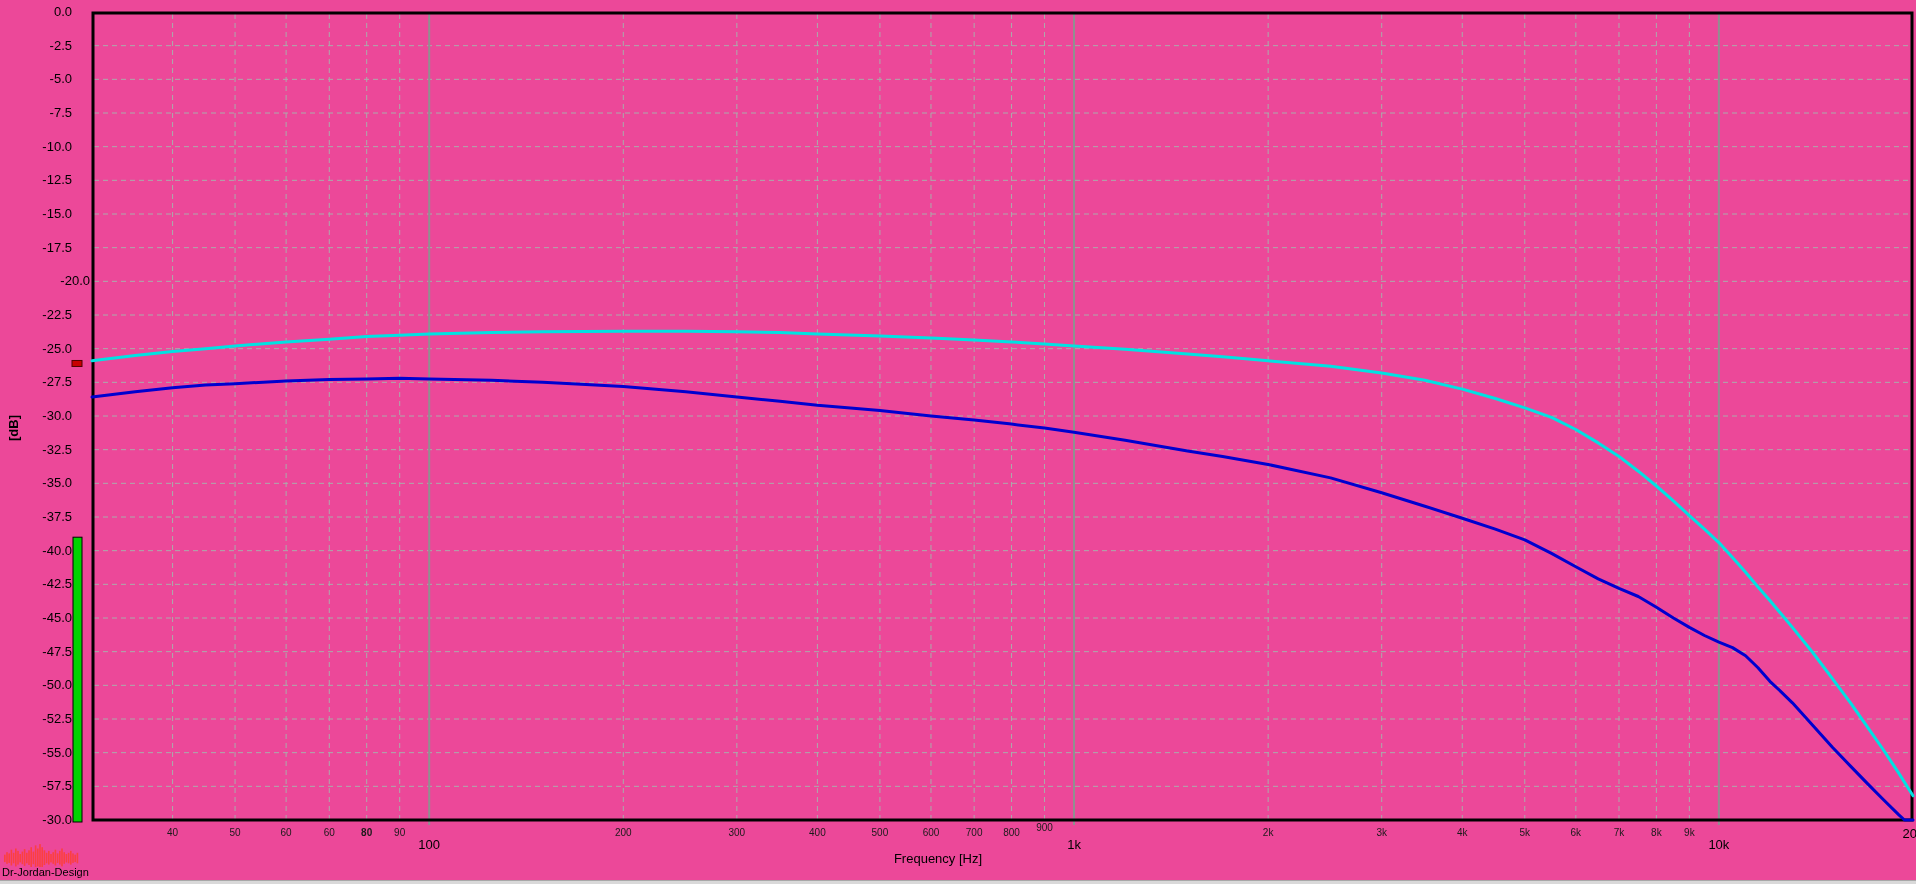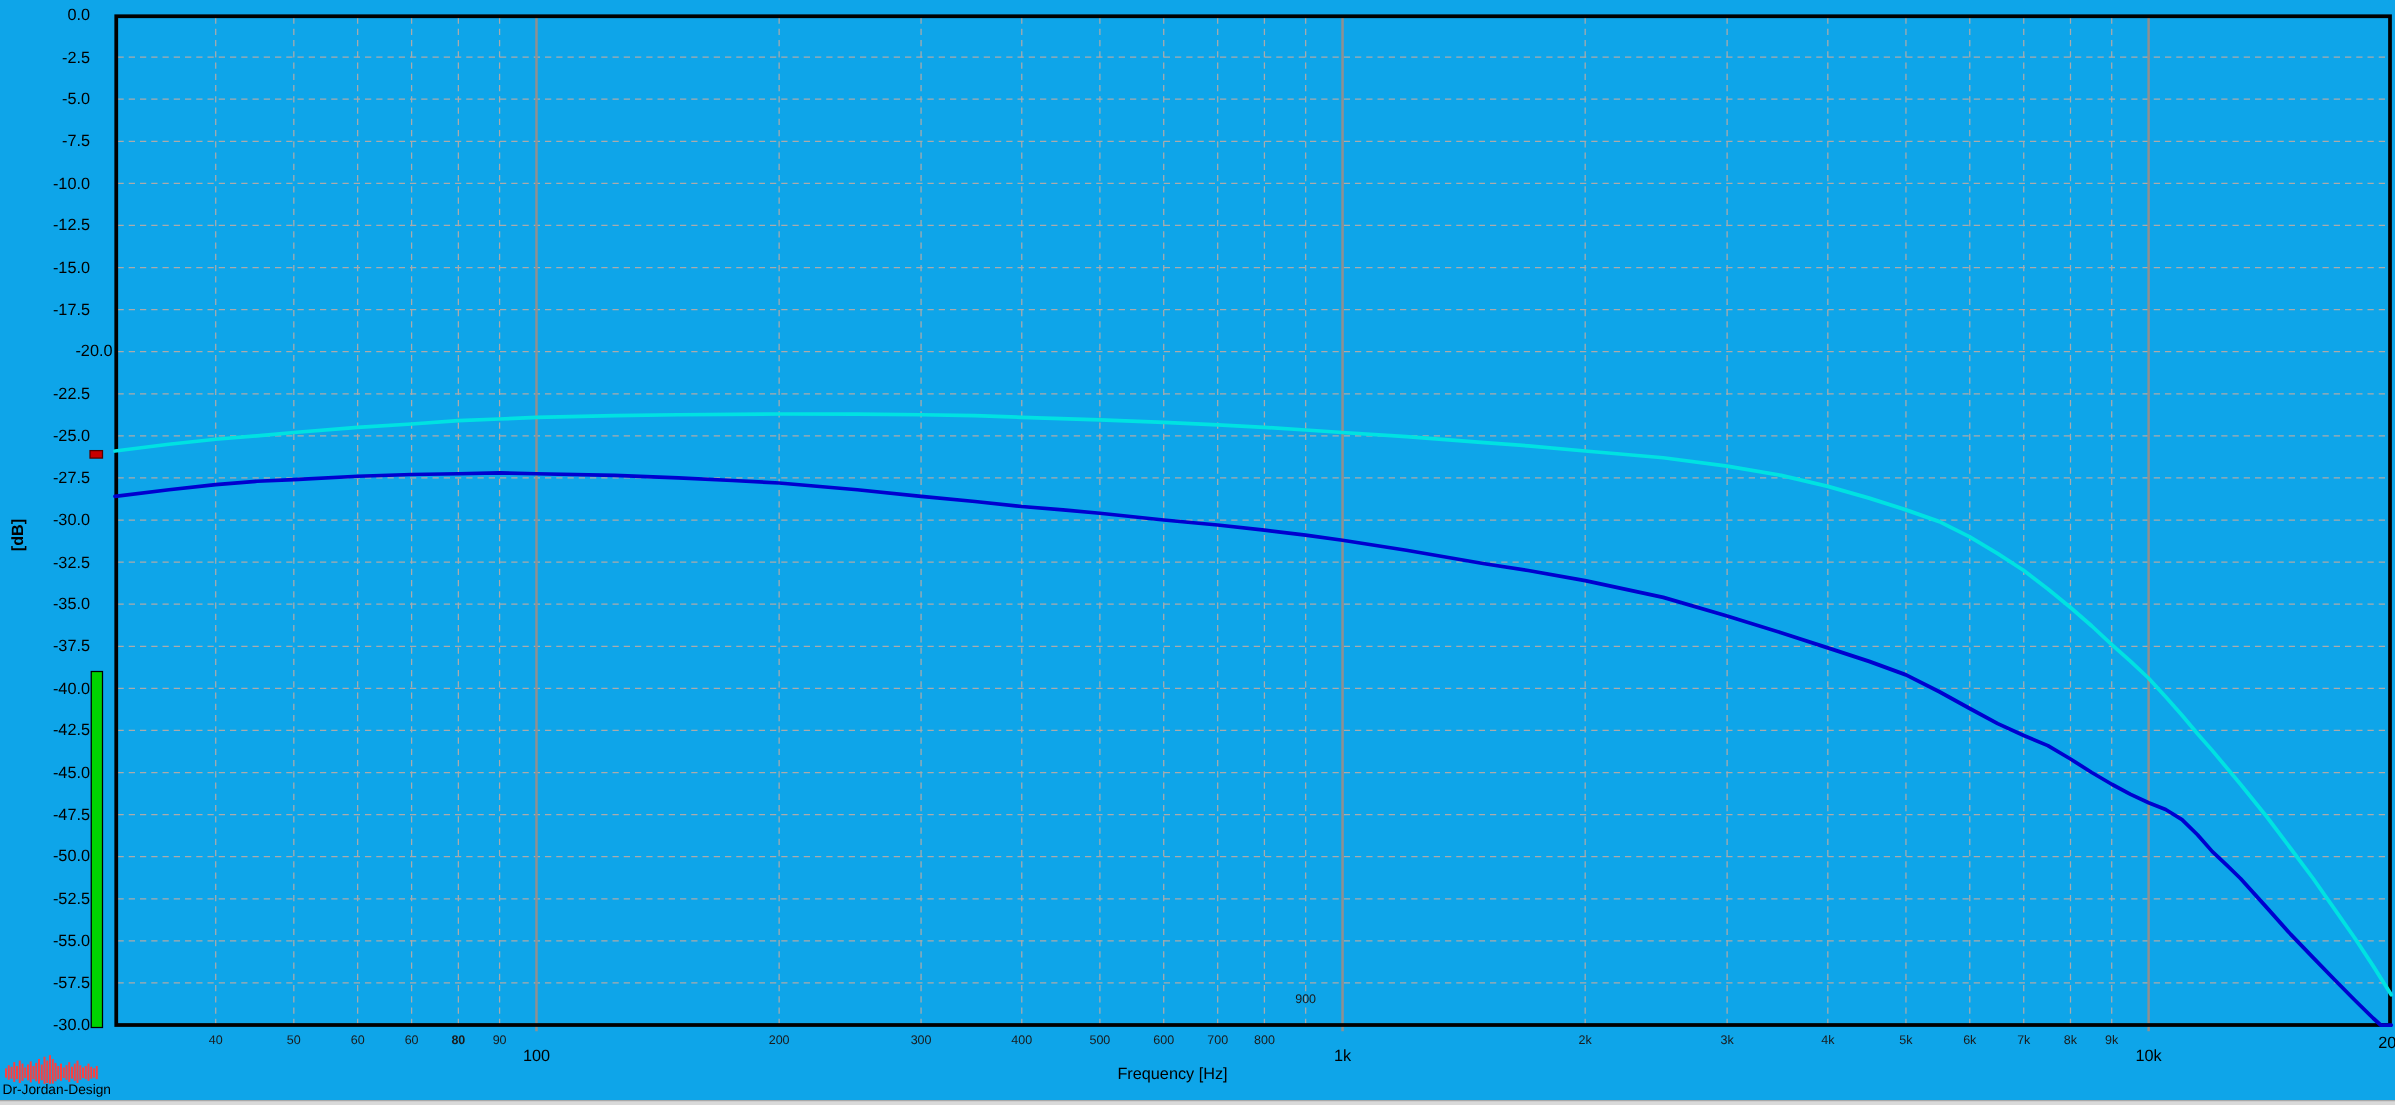--- a/index.html
+++ b/index.html
@@ -1,17 +1,17 @@
 <!DOCTYPE html>
 <html><head>
 <meta charset="utf-8">
 <style>
   html,body{margin:0;padding:0;background:#e8e8e8;}
   .canvas{
-    position:relative;width:1916px;height:884px;background:#0ea5e9;
+    position:relative;width:1916px;height:884px;background:#ec4899;
     overflow:hidden;outline:1px solid #858585;
     font-family:"Liberation Sans", sans-serif;color:#000;
   }
   #plot-svg{position:absolute;left:0;top:0;width:1916px;height:884px;display:block;}
   .ylab{position:absolute;left:0;width:72px;text-align:right;font-size:13px;line-height:16px;}
   .xlab-minor{position:absolute;font-size:10px;line-height:11px;transform:translateX(-50%);color:#1a1a1a;}
   .xlab-major{position:absolute;font-size:13px;line-height:14px;transform:translateX(-50%);}
   .axis-title-y{
     position:absolute;left:-9px;top:420px;width:46px;height:16px;
     transform:rotate(-90deg);font-weight:bold;font-size:13px;text-align:center;
@@ -119,21 +119,21 @@
       <div class="xlab-minor" style="left: 329.29px; top: 827px;">60</div>
       <div class="xlab-minor" style="left: 366.686px; top: 827px; font-weight: bold;">80</div>
       <div class="xlab-minor" style="left: 399.672px; top: 827px;">90</div>
       <div class="xlab-minor" style="left: 623.298px; top: 827px;">200</div>
       <div class="xlab-minor" style="left: 736.851px; top: 827px;">300</div>
       <div class="xlab-minor" style="left: 817.418px; top: 827px;">400</div>
       <div class="xlab-minor" style="left: 879.91px; top: 827px;">500</div>
       <div class="xlab-minor" style="left: 930.97px; top: 827px;">600</div>
       <div class="xlab-minor" style="left: 974.141px; top: 827px;">700</div>
       <div class="xlab-minor" style="left: 1011.54px; top: 827px;">800</div>
-      <div class="xlab-minor" style="left: 1044.52px; top: 794px;">900</div>
+      <div class="xlab-minor" style="left: 1044.52px; top: 822px;">900</div>
       <div class="xlab-minor" style="left: 1268.15px; top: 827px;">2k</div>
       <div class="xlab-minor" style="left: 1381.7px; top: 827px;">3k</div>
       <div class="xlab-minor" style="left: 1462.27px; top: 827px;">4k</div>
       <div class="xlab-minor" style="left: 1524.76px; top: 827px;">5k</div>
       <div class="xlab-minor" style="left: 1575.82px; top: 827px;">6k</div>
       <div class="xlab-minor" style="left: 1618.99px; top: 827px;">7k</div>
       <div class="xlab-minor" style="left: 1656.39px; top: 827px;">8k</div>
       <div class="xlab-minor" style="left: 1689.37px; top: 827px;">9k</div>
       <div class="xlab-major" style="left: 429.179px; top: 838px;">100</div>
       <div class="xlab-major" style="left: 1074.03px; top: 838px;">1k</div>

